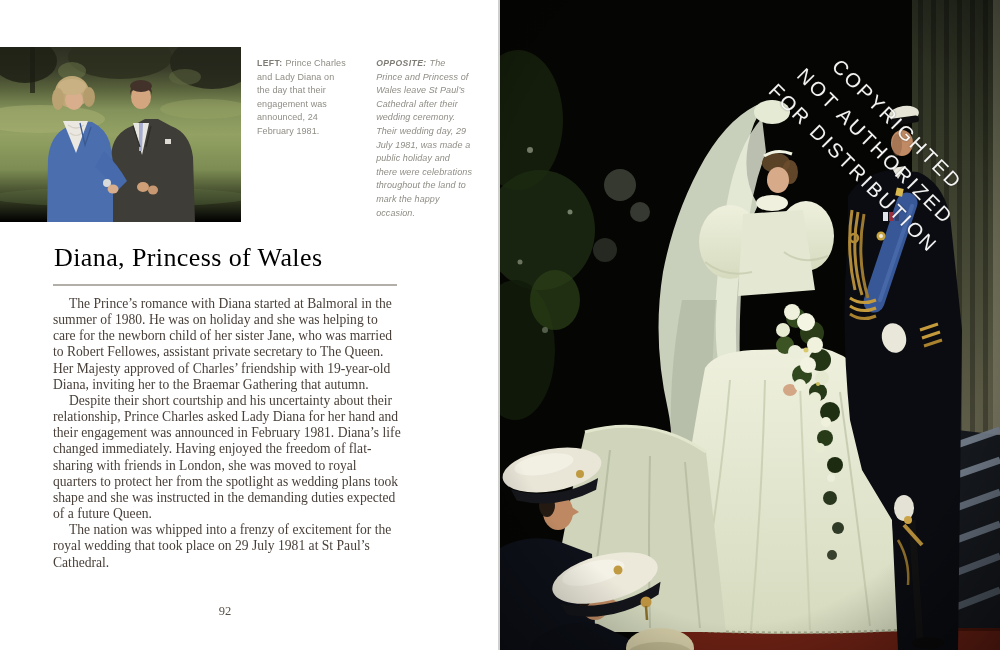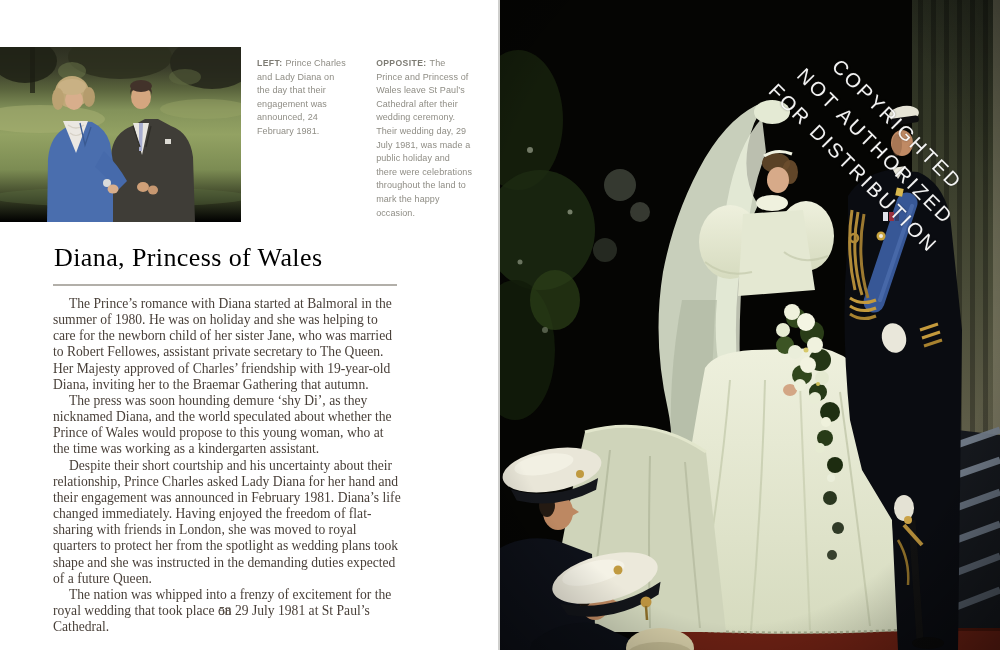--- a/index.html
+++ b/index.html
@@ -9,21 +9,21 @@
   
   .left-page{position:absolute;left:0;top:0;width:499px;height:650px;background:#ffffff;}
   .gutter-line{position:absolute;left:498px;top:0;width:2px;height:650px;background:#cfcfcd;}
 
   .engagement-photo{position:absolute;left:0;top:47px;width:241px;height:175px;display:block;}
 
   .captions{position:absolute;left:257px;top:48px;width:216px;display:flex;gap:27px;
             font-family:"Liberation Sans",sans-serif;}
   .caption{font-size:9px;line-height:13.6px;color:#8f8d85;font-weight:400;letter-spacing:.1px;}
   .caption.col1{width:97px;}
-  .caption.col2{width:102px;}
+  .caption.col2{width:102px;font-style:italic;}
   .caption strong{color:#7d7b73;font-weight:700;font-size:8.6px;letter-spacing:.4px;margin-right:3px;}
 
   .article-heading{position:absolute;left:54px;top:243px;margin:0;font-weight:400;
                    font-size:26px;letter-spacing:.4px;color:#000000;}
   .heading-rule{position:absolute;left:53px;top:284px;width:344px;height:2px;background:#b2afa9;}
 
   .article-body{position:absolute;left:53px;top:296px;width:348px;color:#483f38;
                 font-size:13.6px;line-height:16.15px;}
   .article-body p{margin:0;}
   .article-body p.indent{text-indent:16px;}
@@ -111,26 +111,25 @@
     <div class="captions">
       <p class="caption col1"><strong>LEFT:</strong><span>Prince Charles and Lady Diana on the day that their engagement was announced, 24 February 1981.</span></p>
       <p class="caption col2"><strong>OPPOSITE:</strong><span>The Prince and Princess of Wales leave St Paul’s Cathedral after their wedding ceremony. Their wedding day, 29 July 1981, was made a public holiday and there were celebrations throughout the land to mark the happy occasion.</span></p>
     </div>
 
     <h1 class="article-heading">Diana, Princess of Wales</h1>
     <div class="heading-rule"></div>
 
     <div class="article-body">
       <p class="indent">The Prince’s romance with Diana started at Balmoral in the summer of 1980. He was on holiday and she was helping to care for the newborn child of her sister Jane, who was married to Robert Fellowes, assistant private secretary to The Queen. Her Majesty approved of Charles’ friendship with 19-year-old Diana, inviting her to the Braemar Gathering that autumn.</p>
-      <p class="indent">The press was soon hounding demure ‘shy Di’, as they nicknamed Diana, and the world speculated about whether the Prince of Wales would propose to this young woman, who at the time was working as a kindergarten assistant.</p>
       <p class="indent">Despite their short courtship and his uncertainty about their relationship, Prince Charles asked Lady Diana for her hand and their engagement was announced in February 1981. Diana’s life changed immediately. Having enjoyed the freedom of flat-sharing with friends in London, she was moved to royal quarters to protect her from the spotlight as wedding plans took shape and she was instructed in the demanding duties expected of a future Queen.</p>
       <p class="indent">The nation was whipped into a frenzy of excitement for the royal wedding that took place on 29 July 1981 at St Paul’s Cathedral.</p>
     </div>
 
-    <div class="page-number">58</div>
+    <div class="page-number">92</div>
   </div>
 
   <div class="gutter-line"></div>
 
   <div class="right-page">
 
     <svg class="wedding-photo" viewBox="0 0 500 650" preserveAspectRatio="none">
       <defs>
         <linearGradient id="colG" x1="0" y1="0" x2="0" y2="1">
           <stop offset="0" stop-color="#262a1e"></stop>

